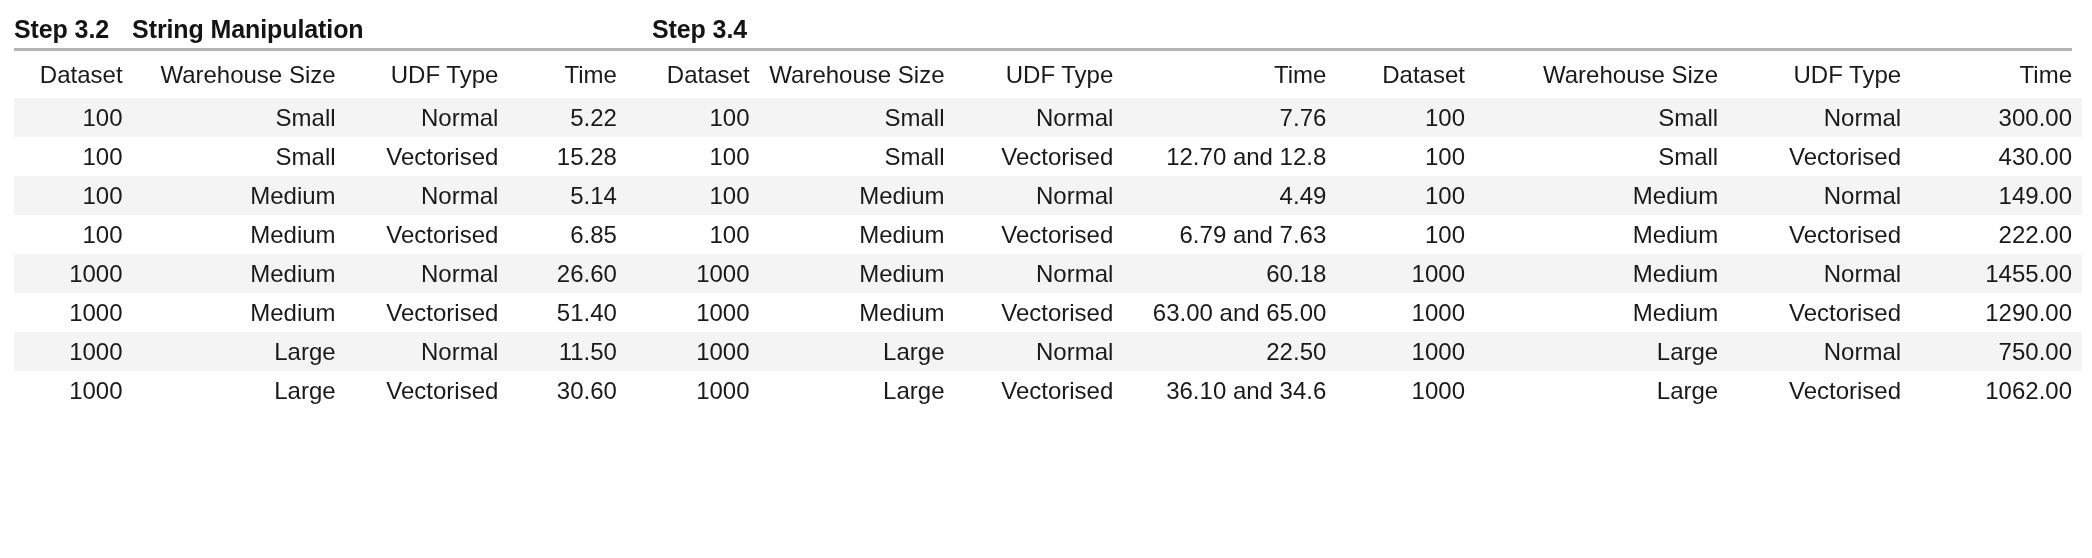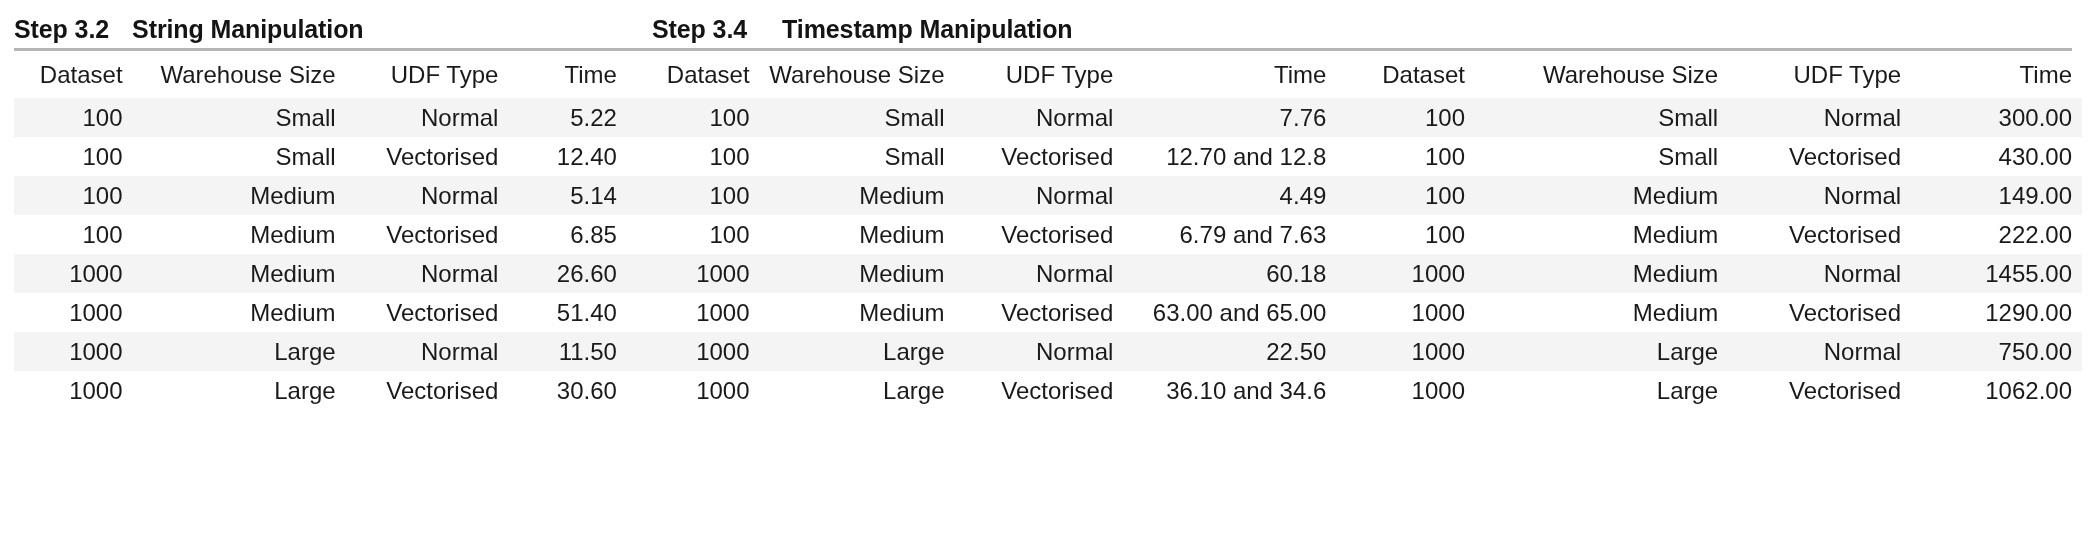--- a/index.html
+++ b/index.html
@@ -116,21 +116,20 @@
 
 <div class="sheet">
 
   <div class="title-band">
     <div class="title-group g1">
       <span class="step-label">Step 3.2</span>
       <span class="step-title">String Manipulation</span>
     </div>
     <div class="title-group g3">
       <span class="step-label">Step 3.4</span>
-      <span class="step-title">Timestamp Manipulation</span>
     </div>
   </div>
 
   <div class="header-rule"></div>
 
   <table class="grid">
     <colgroup>
       <col class="c-dataset">
         <col class="c-warehouse">
         <col class="c-udf">
@@ -174,21 +173,21 @@
         <td>7.76</td>
         <td>100</td>
         <td>Small</td>
         <td>Normal</td>
         <td>300.00</td>
       </tr>
       <tr class="even">
         <td>100</td>
         <td>Small</td>
         <td>Vectorised</td>
-        <td>12.40</td>
+        <td>15.28</td>
         <td>100</td>
         <td>Small</td>
         <td>Vectorised</td>
         <td>12.70 and 12.8</td>
         <td>100</td>
         <td>Small</td>
         <td>Vectorised</td>
         <td>430.00</td>
       </tr>
       <tr class="odd">

